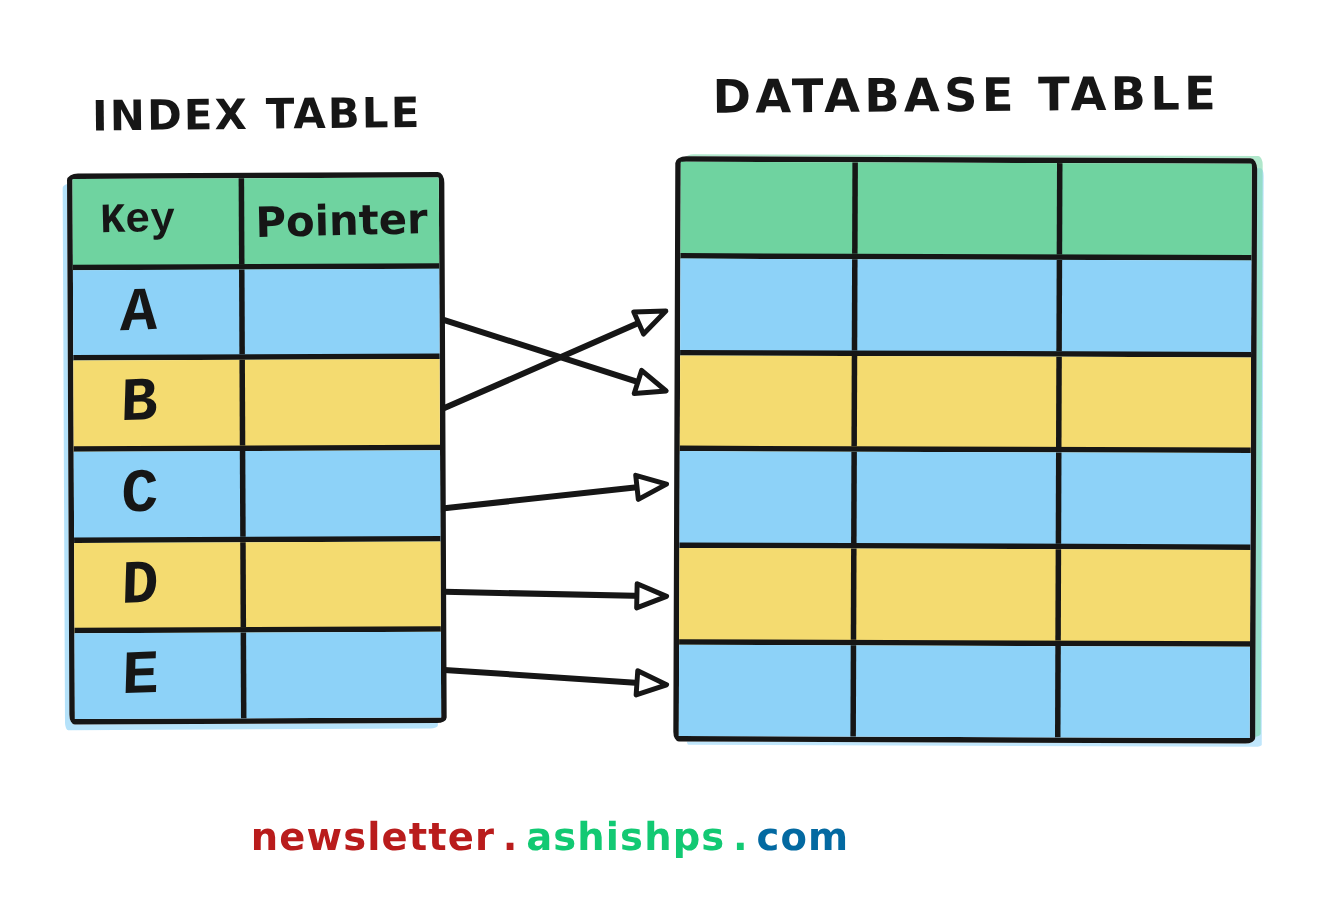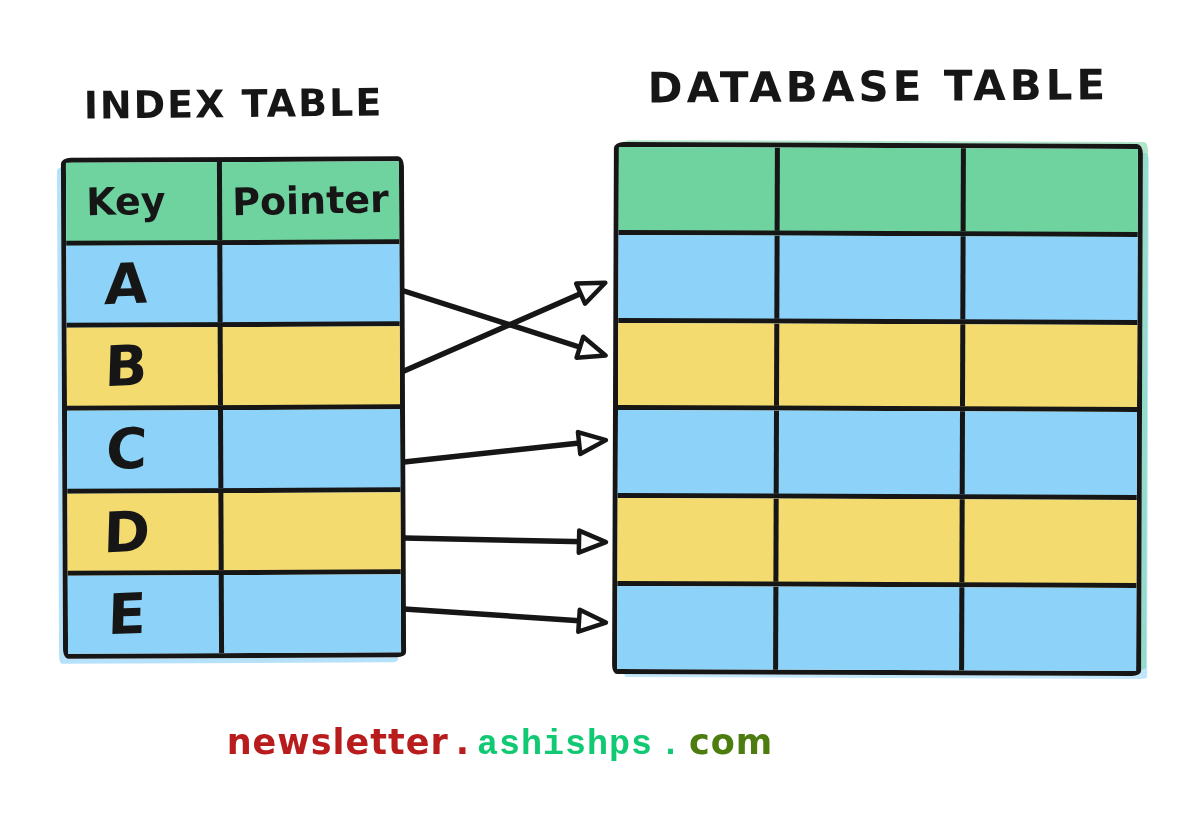--- a/index.html
+++ b/index.html
@@ -70,20 +70,21 @@
     min-height: 0;
   }
   .cell + .cell { border-left: 5px solid #161616; }
 
   
   .key-cell {
     flex: 0 0 119px;
     display: flex;
     align-items: center;
     justify-content: center;
+    font-family: Liberation Mono, monospace;
   }
   .pointer-cell { flex: 1 1 auto; margin-left: 32px; }
 
   .hdr-text {
     font-size: 38px;
     font-weight: 700;
     color: #161616;
     transform: rotate(-1deg);
   }
   .key-letter {
@@ -110,22 +111,22 @@
     position: absolute;
     left: 100px; top: 722px; width: 800px;
     text-align: center;
     font-size: 35px;
     font-weight: 700;
     letter-spacing: 1px;
     white-space: nowrap;
   }
   #footer span { display: inline-block; }
   .f-blue  { color: #b91c1c; }
-  .f-green { color: #12c973; font-family: Liberation Mono, monospace; }
-  .f-black { color: #4d7c0f; }
+  .f-green { color: #12c973; }
+  .f-black { color: #0369a1; margin-top: 20px; }
   .f-dot   { margin: 0 7px; }
 </style>
 </head>
 <body>
 
 <div id="canvas">
 
   <div id="index-title" class="title">INDEX TABLE</div>
 
   <div id="db-title" class="title">DATABASE TABLE</div>

